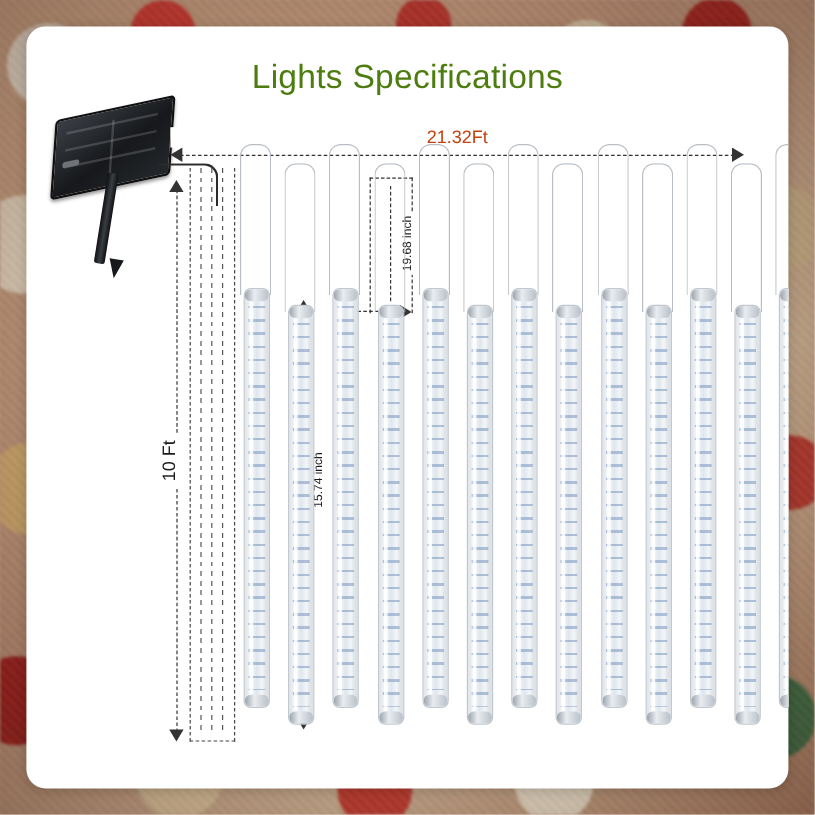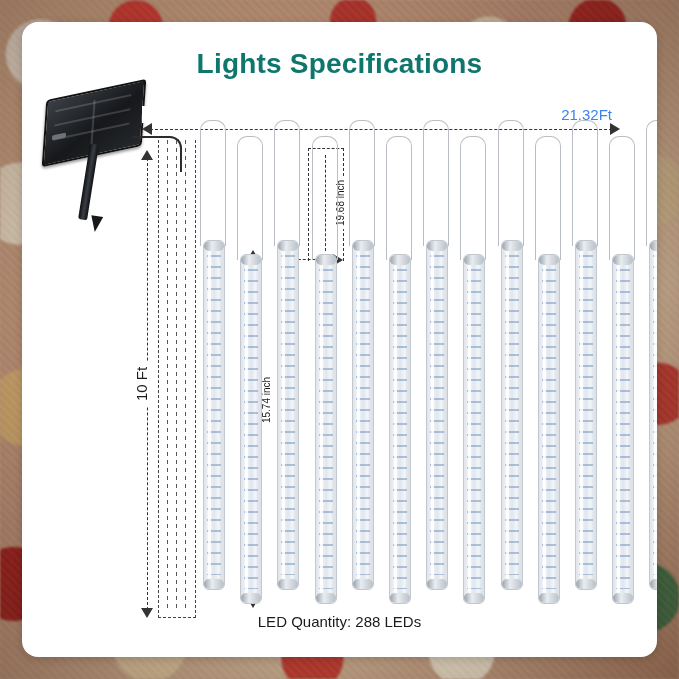--- a/index.html
+++ b/index.html
@@ -66,22 +66,22 @@
     box-shadow: 0 2px 10px rgba(0,0,0,0.18);
     overflow: hidden;
   }
   .title {
     position: absolute;
     top: 26px;
     left: 0;
     width: 100%;
     text-align: center;
     font-size: 28px;
-    font-weight: bold;
-    color: #0f766e;
+    font-weight: normal;
+    color: #4d7c0f;
     letter-spacing: .2px;
   }
   
   .dim-top {
     position: absolute;
     left: 120px;
     top: 100px;
     width: 478px;
     height: 14px;
   }
@@ -98,23 +98,23 @@
     width: 0; height: 0;
     border-top: 6px solid transparent;
     border-bottom: 6px solid transparent;
   }
   .arrow-l { left: 0; border-right: 10px solid #333; }
   .arrow-r { right: 0; border-left: 10px solid #333; }
   .dim-top .label {
     position: absolute;
     top: -16px;
     left: 0; width: 100%;
-    text-align: right;
+    text-align: center;
     font-size: 15px;
-    color: #3b82f6;
+    color: #c2410c;
     background: #fff;
   }
   .dim-top .label span { background: #fff; padding: 0 8px; }
 
   
   .dim-left {
     position: absolute;
     left: 118px;
     top: 128px;
     width: 14px;
@@ -549,17 +549,16 @@
             <div class="cap top"></div>
             <div class="leds"></div>
             <div class="sheen"></div>
             <div class="cap bot"></div>
           </div>
         </div>
         <div class="tube-wrap" style="left: 661.6px; top: 0px;"></div>
       </div>
 
     <div class="footer">
-      <div>LED Quantity: 288 LEDs</div>
     </div>
 
   </div>
 </div>
 
 </body></html>

